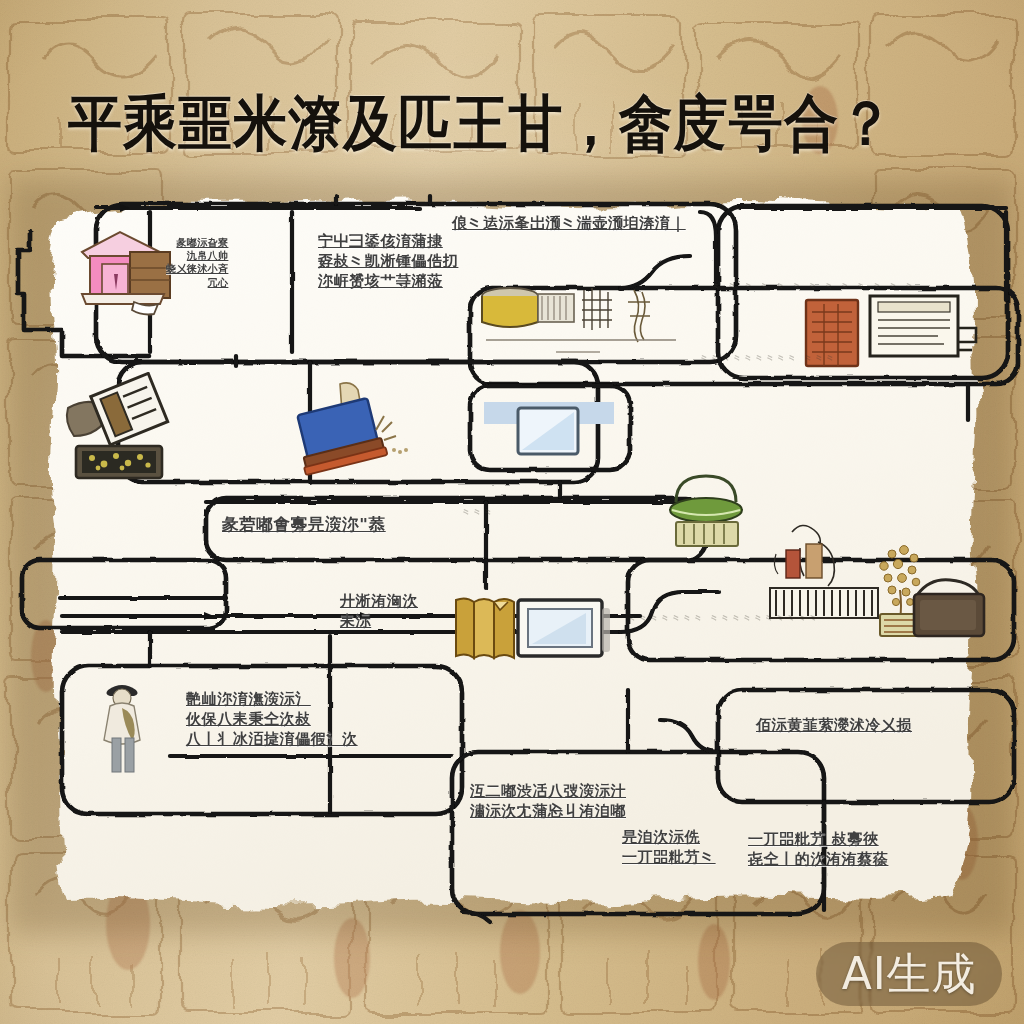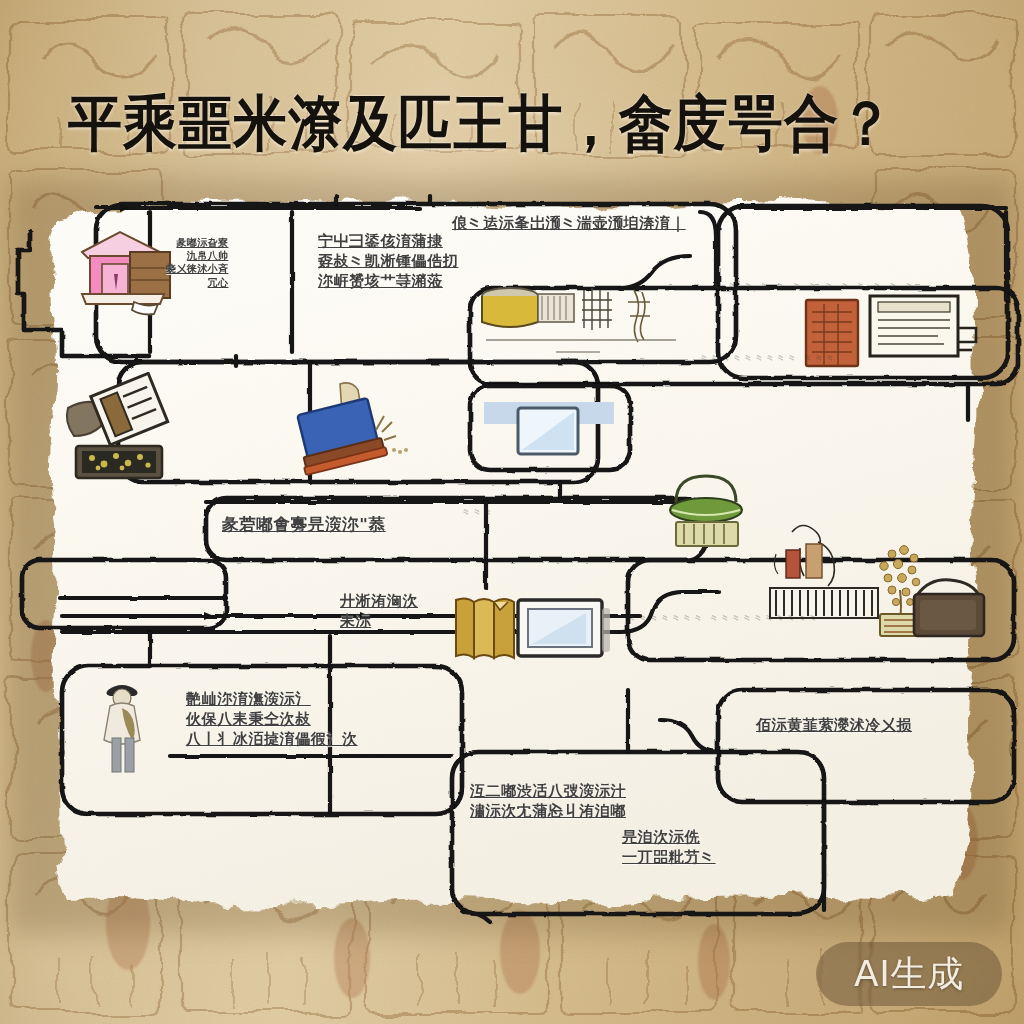--- a/index.html
+++ b/index.html
@@ -85,21 +85,21 @@
   
   .wm{
     position:absolute;right:22px;bottom:18px;
     width:186px;height:64px;border-radius:32px;
     background:rgba(58,42,20,.34);
     display:flex;align-items:center;justify-content:center;
     backdrop-filter:blur(1px);
   }
   .wm span{
     font-family:"DejaVu Sans","Liberation Sans",sans-serif;
-    font-size:36px;font-weight:400;color:#f3ece0;letter-spacing:.02em;
+    font-size:44px;font-weight:400;color:#f3ece0;letter-spacing:.02em;
     text-shadow:0 1px 3px rgba(0,0,0,.35);
   }
 </style>
 </head>
 <body>
 
 <div id="stage">
 
   <div class="bg-base"></div>
 
@@ -509,20 +509,22 @@
 八丨丬冰洦㨗淯儡徦氵㳄</div>
 
   <div class="node-text nt-md" style="left:470px;top:782px;">沍二嘟渋㓉八弢㴱沶汁
 潚沶㳄冘蒲㤀丩洧洎嘟</div>
 
   <div class="node-text nt-md" style="left:756px;top:716px;">佰沶黄韮萦濙沭冷㐅损</div>
 
   <div class="node-text nt-md" style="left:622px;top:828px;">㫕洎㳄沶侁
 一丌㗊粃芀⺀</div>
 
+  <div class="node-text nt-md" style="left:748px;top:830px;">一丌㗊粃芀 敊㝰㣣
+㐂㒰丨的㳄洧洧蔡蒣</div>
 
   <div class="faint" style="left:712px;top:280px;width:290px;">⺀ ⺀ ⺀ ⺀ ⺀ ⺀ ⺀ ⺀ ⺀ ⺀ ⺀ ⺀ ⺀</div>
   <div class="faint" style="left:700px;top:352px;width:300px;">⺀⺀⺀⺀⺀⺀⺀⺀⺀ ⺀⺀⺀</div>
   <div class="faint" style="left:628px;top:612px;width:330px;">⺀⺀⺀⺀⺀⺀⺀ ⺀⺀⺀⺀⺀⺀⺀⺀⺀⺀</div>
   <div class="faint" style="left:462px;top:506px;width:120px;">⺀⺀⺀</div>
 
   <div class="wm">
     <span>AI生成</span>
   </div>
 

